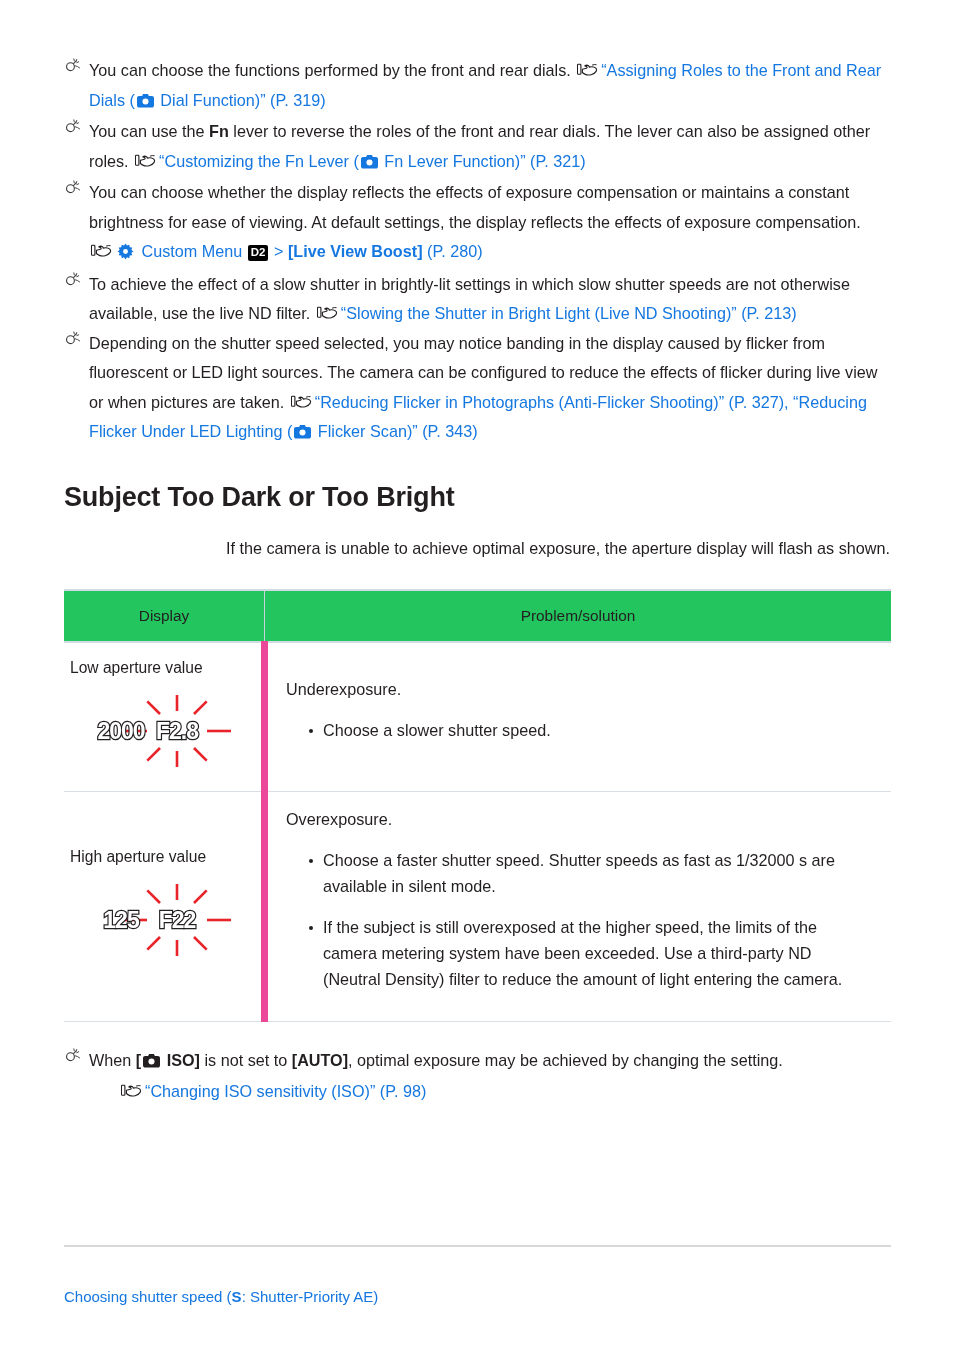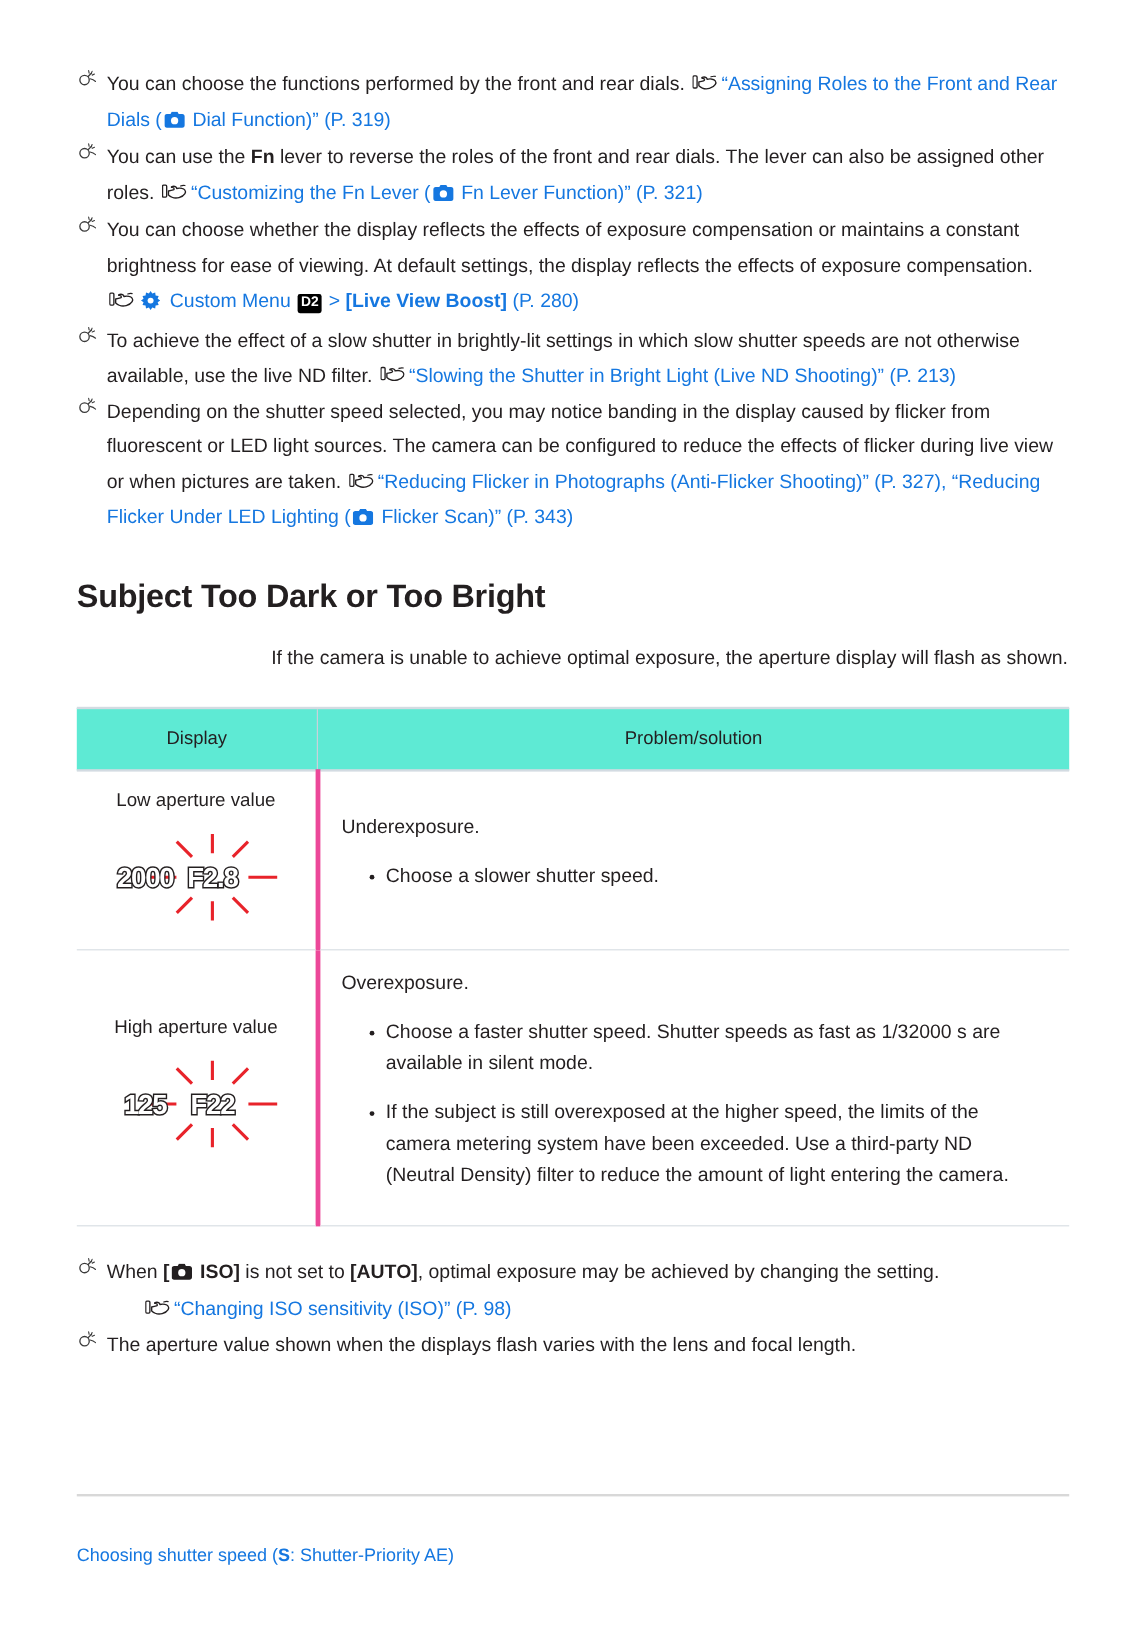--- a/index.html
+++ b/index.html
@@ -100,42 +100,42 @@
   }
 
   
   table.tbl {
     width: 827px;
     border-collapse: collapse;
     margin-top: 28px;
     table-layout: fixed;
   }
   table.tbl th {
-    background: #5eead4;
+    background: #22c55e;
     font-size: 15.4px;
     font-weight: normal;
     color: #231f20;
     padding: 16px 8px;
     border-top: 2px solid #d3dbe2;
     border-bottom: 2px solid #d3dbe2;
     text-align: center;
     vertical-align: middle;
   }
   table.tbl th.col-display { width: 184px; border-right: 1px solid #c9d2da; }
   table.tbl td {
     border-bottom: 1px solid #d9dfe4;
     vertical-align: middle;
     font-size: 16.2px;
     line-height: 26px;
     color: #231f20;
   }
   td.disp {
     width: 184px;
-    text-align: center;
-    border-right: 4px solid #ec4899;
+    text-align: left;
+    border-right: 7px solid #ec4899;
     padding: 14px 6px 16px 6px;
   }
   td.sol {
     padding: 14px 10px 14px 18px;
   }
   .disp-label {
     font-size: 15.6px;
     line-height: 22px;
     color: #231f20;
     display: block;
@@ -364,28 +364,20 @@
             <path d="M13.0 10.2c2.1.5 4.0 1.4 5.4 2.6" stroke="#3b3b3b" stroke-width="1.1" fill="none" stroke-linecap="round"></path>
           </svg>
         </span><span>When </span><span class="bold-blk">[</span><span class="cam"><svg width="17" height="13.600000000000001" viewBox="0 0 24 19">
             <path fill="#231f20" d="M8.6 0h6.8l1.4 2.6H21c1.7 0 3 1.3 3 3v10.4c0 1.7-1.3 3-3 3H3c-1.7 0-3-1.3-3-3V5.6c0-1.7 1.3-3 3-3h4.2L8.6 0z"></path>
             <circle cx="12" cy="10.6" r="4.3" fill="#ffffff"></circle>
           </svg></span><span class="bold-blk"> ISO]</span><span> is not set to </span><span class="bold-blk">[AUTO]</span><span>, optimal exposure may be achieved by changing the setting.</span><div class="foot-sub"><span class="hand"><svg width="21" height="15" viewBox="0 0 28 20">
               <rect x="0.6" y="3" width="4.6" height="13.4" rx="1.2" fill="none" stroke="#231f20" stroke-width="1.5"></rect>
               <path d="M7.2 9.6c1.9-.3 3.6-.6 5.2-1.2 1.0-.4 1.3-.9 1.0-1.6-.3-.8-1.3-1.3-2.4-1.2-.6 0-.8-.6-.1-.9 1.4-.6 3.2-.5 4.4.2.8.5 1.0 1.1 1.0 1.9 2.0-.5 4.0-.6 5.8-.1 1.6.4 2.6 1.0 3.3 1.9.9 1.2.9 2.6.1 3.9-1.2 2-3.6 3.6-6.6 4.4-2.7.7-5.5.6-7.8-.4-1.4-.6-2.6-1.4-3.9-2.5V9.6z" fill="none" stroke="#231f20" stroke-width="1.5" stroke-linejoin="round"></path>
               <path d="M20.6 4.0c1.6-.6 3.3-.8 4.9-.5" fill="none" stroke="#231f20" stroke-width="1.3" stroke-linecap="round"></path>
             </svg></span><span class="lnk">“Changing ISO sensitivity (ISO)” (P. 98)</span></div></li>
-      <li class="tip"><span class="tip-icon">
-          <svg width="17" height="17" viewBox="0 0 20 20">
-            <circle cx="7.6" cy="11.4" r="4.6" fill="none" stroke="#3b3b3b" stroke-width="1.3"></circle>
-            <path d="M10.9 8.1l3.8-3.8" stroke="#3b3b3b" stroke-width="1.3" fill="none"></path>
-            <path d="M11.6 2.2l.5 2.4M15.0 2.9l-.9 2.2M17.3 5.6l-2.2 1.0" stroke="#3b3b3b" stroke-width="1.1" fill="none" stroke-linecap="round"></path>
-            <path d="M13.0 10.2c2.1.5 4.0 1.4 5.4 2.6" stroke="#3b3b3b" stroke-width="1.1" fill="none" stroke-linecap="round"></path>
-          </svg>
-        </span><span>The aperture value shown when the displays flash varies with the lens and focal length.</span></li>
     </ul>
 
 </div>
 
 <div class="rule"></div>
 
 <div class="footer">
   <div class="footer-title">
     <span>Choosing shutter speed (</span><span class="sbold">S</span><span>: Shutter-Priority AE)</span>
   </div>

